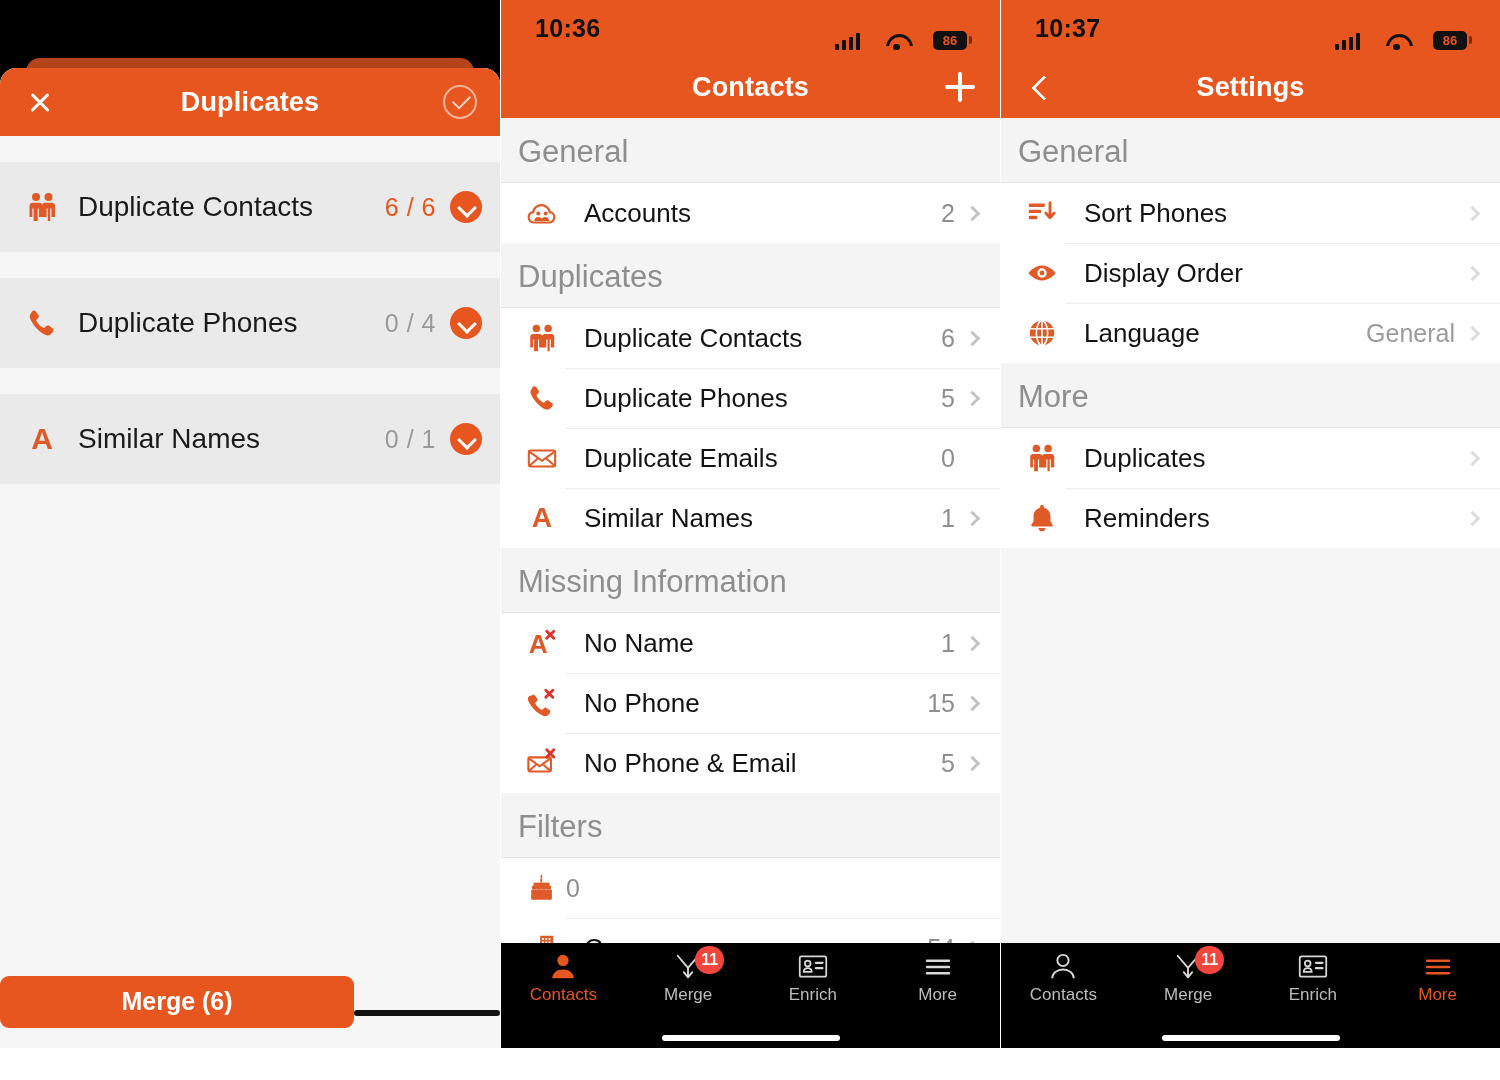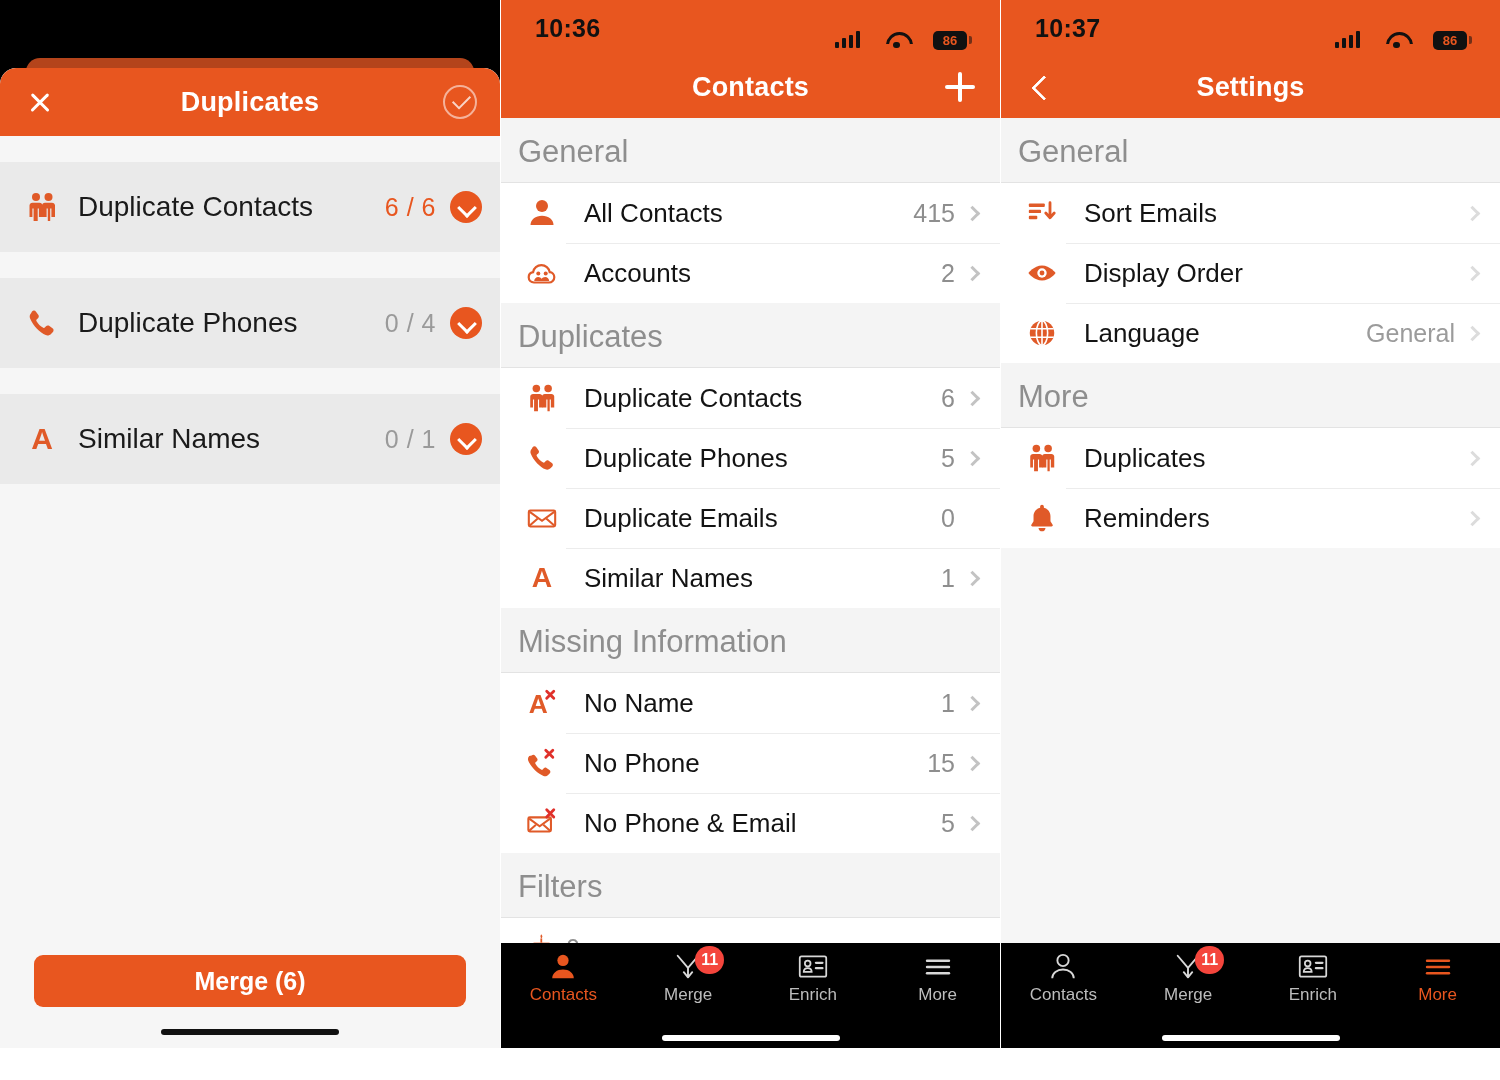--- a/index.html
+++ b/index.html
@@ -13,21 +13,21 @@
   .phone { width: 500px; height: 1048px; position: relative; overflow: hidden; background: #f97316; }
   .phone + .phone { border-left: 1px solid #ffffff; }
 
   
   .statusbar {
     height: 56px; background: #e8561f;
     display: flex; align-items: center; justify-content: space-between;
     padding: 0 28px 0 34px; position: relative;
   }
   .status-time { font-size: 25px; font-weight: 700; color: #111; letter-spacing: .3px; }
-  .status-right { display: flex; align-items: flex-start; gap: 25px; margin-top: 24px; }
+  .status-right { display: flex; align-items: flex-end; gap: 25px; margin-top: 24px; }
   .sig { display: flex; align-items: flex-end; gap: 2.5px; height: 17px; }
   .sig i { display: block; width: 4.5px; background: #111; border-radius: 1px; }
   .sig i:nth-child(1){ height: 6px; }
   .sig i:nth-child(2){ height: 9.5px; }
   .sig i:nth-child(3){ height: 13px; }
   .sig i:nth-child(4){ height: 17px; }
   .wifi { width: 23px; height: 17px; position: relative; }
   .wifi::before{
     content:""; position:absolute; left:1px; top:1px; width:21px; height:21px;
     border:3.4px solid #111; border-radius:50%;
@@ -110,21 +110,21 @@
   .chev-badge{
     width:32px; height:32px; border-radius:50%; background:#e8561f; position:relative;
   }
   .chev-badge::before{
     content:""; position:absolute; left:10px; top:10px; width:11px; height:11px;
     border-right:3px solid #fff; border-bottom:3px solid #fff;
     transform: rotate(45deg);
   }
   .merge-wrap{
     position:absolute; left:0; right:0; bottom:0; height:120px; background:#f6f6f6;
-    display:flex; flex-direction:column; align-items:center; justify-content:flex-start;
+    display:flex; align-items:center; justify-content:flex-start;
     padding-top:27px;
   }
   .merge-btn{
     width:432px; height:52px; background:#e8561f; border-radius:9px; border:none;
     color:#fff; font-size:25px; font-weight:700; font-family:inherit; cursor:pointer;
     display:flex; align-items:center; justify-content:center;
   }
   .home-ind{ width:178px; height:6px; background:#111; border-radius:4px; margin-top:22px; }
   .home-ind.light{ background:#fff; }
 
@@ -268,31 +268,20 @@
       <div class="nav-title">Contacts</div>
       <div class="nav-right">
         <div class="icon-plus"></div>
       </div>
     </div>
 
     <div class="content">
 
       <div class="sec-head">General</div>
       <div class="group">
-        <div class="row">
-          <div class="ic">
-            <svg width="32" height="32" viewBox="0 0 32 32">
-              <circle cx="16" cy="9" r="6" class="or"></circle>
-              <path d="M4.5 28c0-5.6 5.1-9.3 11.5-9.3S27.5 22.4 27.5 28z" class="or"></path>
-            </svg>
-          </div>
-          <div class="lbl">All Contacts</div>
-          <div class="val">415</div>
-          <div class="chev"></div>
-        </div>
         <div class="row">
           <div class="ic">
             <svg width="32" height="32" viewBox="0 0 32 32">
               <path d="M8 25.5c-3 0-5.3-2.3-5.3-5.2 0-2.6 1.9-4.7 4.4-5.1.6-4 4.1-7 8.3-7 4.1 0 7.6 3 8.3 6.9 2.6.2 4.6 2.4 4.6 5.1 0 2.9-2.4 5.3-5.3 5.3z" fill="none" stroke="#e05a28" stroke-width="2.2"></path>
               <circle cx="12.3" cy="16.4" r="2" class="or"></circle>
               <circle cx="19.7" cy="16.4" r="2" class="or"></circle>
               <path d="M8.2 24c0-2.3 1.9-4.1 4.1-4.1 1.4 0 2.7.8 3.4 1.9.7-1.2 2-1.9 3.4-1.9 2.3 0 4.1 1.9 4.1 4.1z" class="or"></path>
             </svg>
           </div>
           <div class="lbl">Accounts</div>
@@ -525,21 +514,21 @@
       <div class="group">
         <div class="row">
           <div class="ic">
             <svg width="32" height="32" viewBox="0 0 34 34">
               <rect x="3" y="7" width="17" height="3.6" rx="1" class="or"></rect>
               <rect x="3" y="13.5" width="13" height="3.6" rx="1" class="or"></rect>
               <rect x="3" y="20" width="9" height="3.6" rx="1" class="or"></rect>
               <path d="M25.5 6v15M21 17l4.5 5 4.5-5" fill="none" stroke="#e05a28" stroke-width="3" stroke-linecap="round" stroke-linejoin="round"></path>
             </svg>
           </div>
-          <div class="lbl">Sort Emails</div>
+          <div class="lbl">Sort Phones</div>
           <div class="val"></div>
           <div class="chev pale"></div>
         </div>
         <div class="row">
           <div class="ic">
             <svg width="32" height="32" viewBox="0 0 34 34">
               <path d="M17 9C8.5 9 2.5 17 2.5 17S8.5 25 17 25s14.5-8 14.5-8S25.5 9 17 9z" class="or"></path>
               <circle cx="17" cy="17" r="5" fill="#fff"></circle>
               <circle cx="17" cy="17" r="2.6" class="or"></circle>
             </svg>

